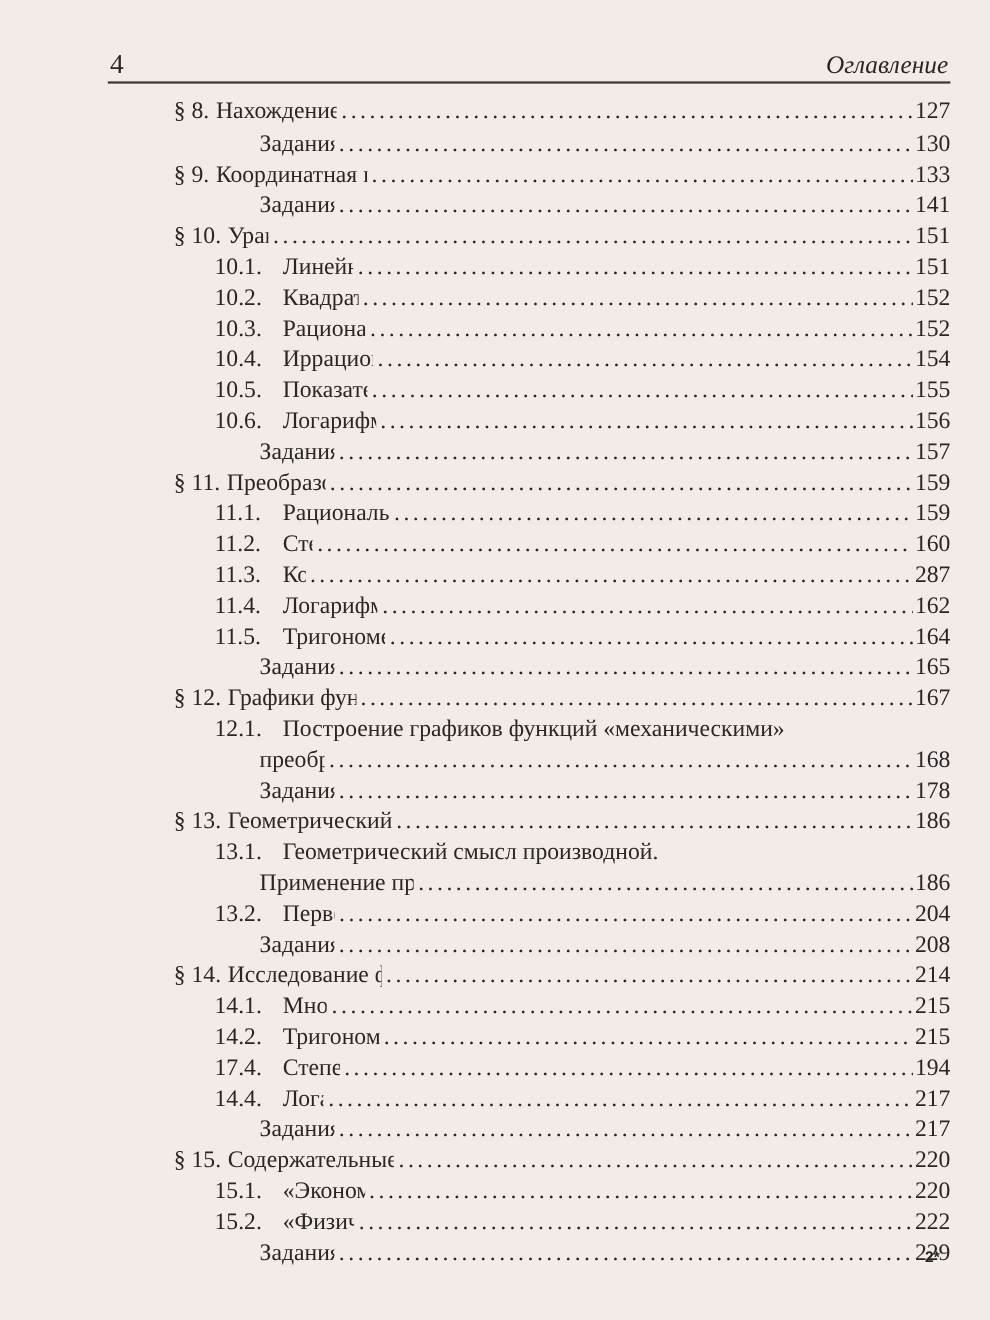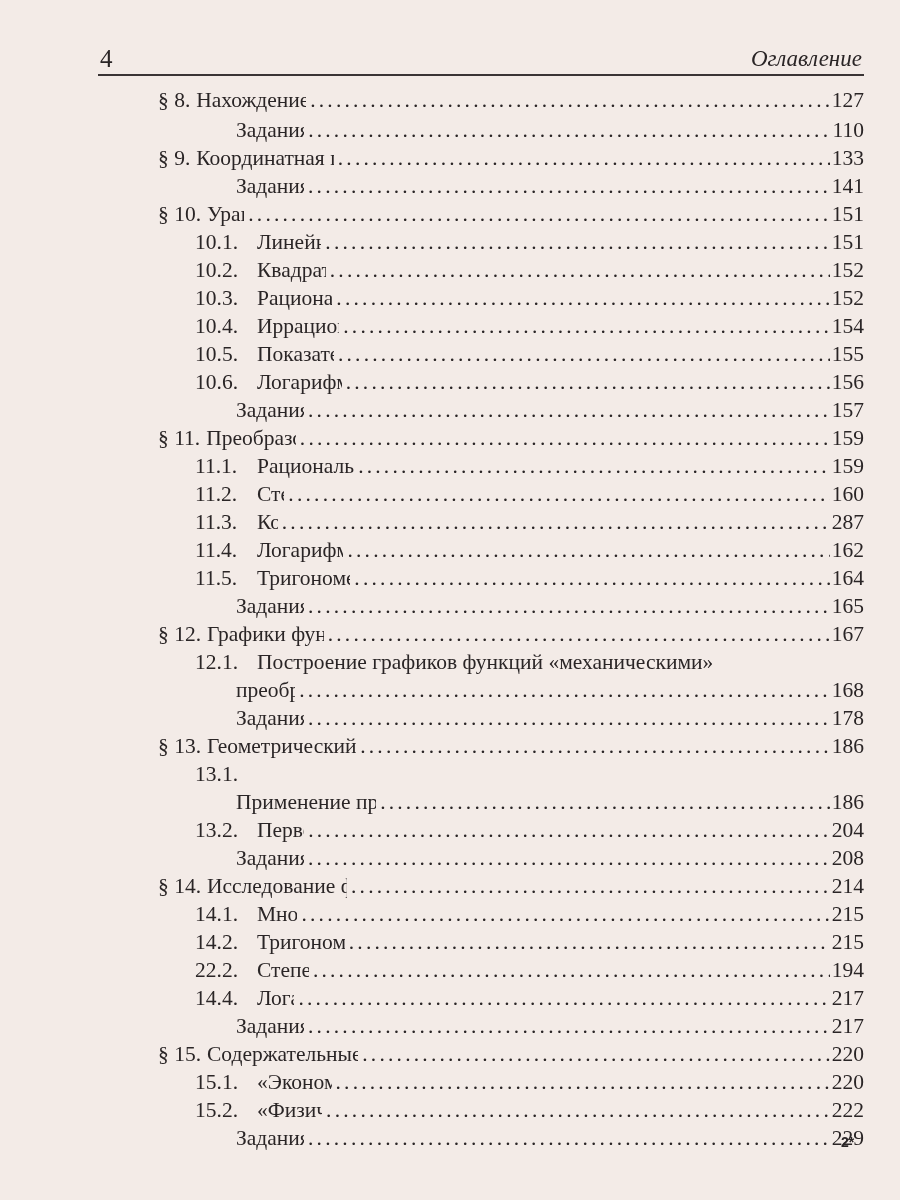--- a/index.html
+++ b/index.html
@@ -102,21 +102,21 @@
 <div class="toc">
   <div class="toc-row lvl-1" style="top:0px">
       <span class="toc-num">§ 8.</span>
       <span class="toc-title">Нахождение величины из формулы</span>
       <span class="toc-dots"></span>
       <span class="toc-page">127</span>
     </div>
   <div class="toc-row cont" style="top:30px">
       <span class="toc-title">Задания для контроля</span>
       <span class="toc-dots"></span>
-      <span class="toc-page">110</span>
+      <span class="toc-page">130</span>
     </div>
   <div class="toc-row lvl-1" style="top:58px">
       <span class="toc-num">§ 9.</span>
       <span class="toc-title">Координатная прямая и числовые промежутки</span>
       <span class="toc-dots"></span>
       <span class="toc-page">133</span>
     </div>
   <div class="toc-row cont" style="top:86px">
       <span class="toc-title">Задания для контроля</span>
       <span class="toc-dots"></span>
@@ -231,20 +231,21 @@
       <span class="toc-page">178</span>
     </div>
   <div class="toc-row lvl-1" style="top:646px">
       <span class="toc-num">§ 13.</span>
       <span class="toc-title">Геометрический смысл производной. Первообразная</span>
       <span class="toc-dots"></span>
       <span class="toc-page">186</span>
     </div>
   <div class="toc-row lvl-2" style="top:674px">
       <span class="toc-num">13.1.</span>
+      <span class="toc-title">Геометрический смысл производной.</span>
     </div>
   <div class="toc-row cont" style="top:702px">
       <span class="toc-title">Применение производной к исследованию функций</span>
       <span class="toc-dots"></span>
       <span class="toc-page">186</span>
     </div>
   <div class="toc-row lvl-2" style="top:730px">
       <span class="toc-num">13.2.</span>
       <span class="toc-title">Первообразная</span>
       <span class="toc-dots"></span>
@@ -267,21 +268,21 @@
       <span class="toc-dots"></span>
       <span class="toc-page">215</span>
     </div>
   <div class="toc-row lvl-2" style="top:842px">
       <span class="toc-num">14.2.</span>
       <span class="toc-title">Тригонометрические функции</span>
       <span class="toc-dots"></span>
       <span class="toc-page">215</span>
     </div>
   <div class="toc-row lvl-2" style="top:870px">
-      <span class="toc-num">22.2.</span>
+      <span class="toc-num">17.4.</span>
       <span class="toc-title">Степени и корни</span>
       <span class="toc-dots"></span>
       <span class="toc-page">194</span>
     </div>
   <div class="toc-row lvl-2" style="top:898px">
       <span class="toc-num">14.4.</span>
       <span class="toc-title">Логарифмы</span>
       <span class="toc-dots"></span>
       <span class="toc-page">217</span>
     </div>

